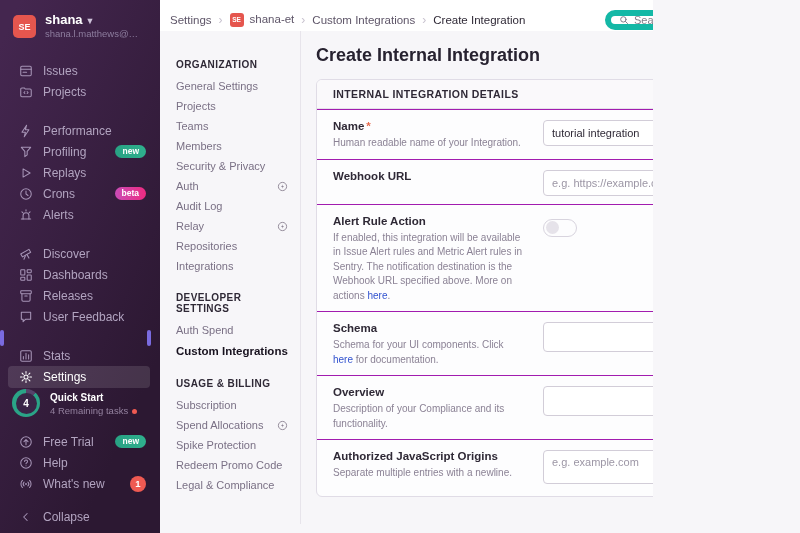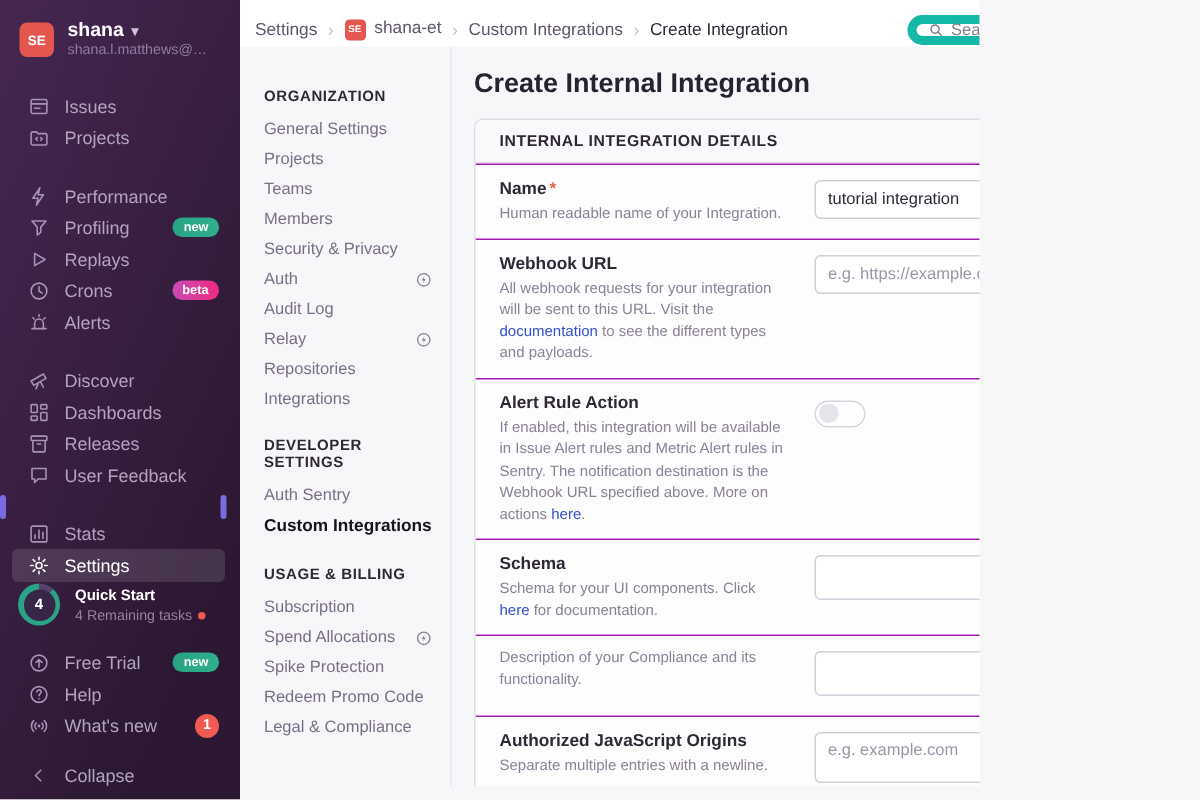--- a/index.html
+++ b/index.html
@@ -339,21 +339,21 @@
                 <circle cx="12" cy="12" r="9"></circle>
                 <path d="m13 7-4 6h3l-1 4 4-6h-3z" fill="currentColor" stroke="none"></path>
               </svg>
             </span>
         </div>
         <div class="nitem">Repositories</div>
         <div class="nitem">Integrations</div>
       </div>
       <div class="nsection">
         <div class="nheading">DEVELOPER SETTINGS</div>
-        <div class="nitem">Auth Sentry</div>
+        <div class="nitem">Auth Spend</div>
         <div class="nitem active">Custom Integrations</div>
       </div>
       <div class="nsection">
         <div class="nheading">USAGE &amp; BILLING</div>
         <div class="nitem">Subscription</div>
         <div class="nitem">
           <span>Spend Allocations</span>
           <span class="upsell">
               <svg viewBox="0 0 24 24" fill="none" stroke="currentColor" stroke-width="2">
                 <circle cx="12" cy="12" r="9"></circle>
@@ -379,21 +379,20 @@
             <div class="help">Human readable name of your Integration.</div>
           </div>
           <div class="fctrl">
             <input class="tin" type="text" value="tutorial integration" style="">
           </div>
         </div>
 
         <div class="frow">
           <div class="flabel">
             <div class="lbl">Webhook URL</div>
-            <div class="help"><span>All webhook requests for your integration will be sent to this URL. Visit the </span><a>documentation</a><span> to see the different types and payloads.</span></div>
           </div>
           <div class="fctrl">
             <input class="tin" type="text" placeholder="e.g. https://example.com/sentry/webhook/" style="">
           </div>
         </div>
 
         <div class="frow">
           <div class="flabel">
             <div class="lbl">Alert Rule Action</div>
             <div class="help"><span>If enabled, this integration will be available in Issue Alert rules and Metric Alert rules in Sentry. The notification destination is the Webhook URL specified above. More on actions </span><a>here</a><span>.</span></div>
@@ -410,20 +409,21 @@
             <div class="lbl">Schema</div>
             <div class="help"><span>Schema for your UI components. Click </span><a>here</a><span> for documentation.</span></div>
           </div>
           <div class="fctrl">
             <textarea class="tarea" style=""></textarea>
           </div>
         </div>
 
         <div class="frow">
           <div class="flabel">
+            <div class="lbl">Overview</div>
             <div class="help">Description of your Compliance and its functionality.</div>
           </div>
           <div class="fctrl">
             <textarea class="tarea" style=""></textarea>
           </div>
         </div>
 
         <div class="frow">
           <div class="flabel">
             <div class="lbl">Authorized JavaScript Origins</div>

